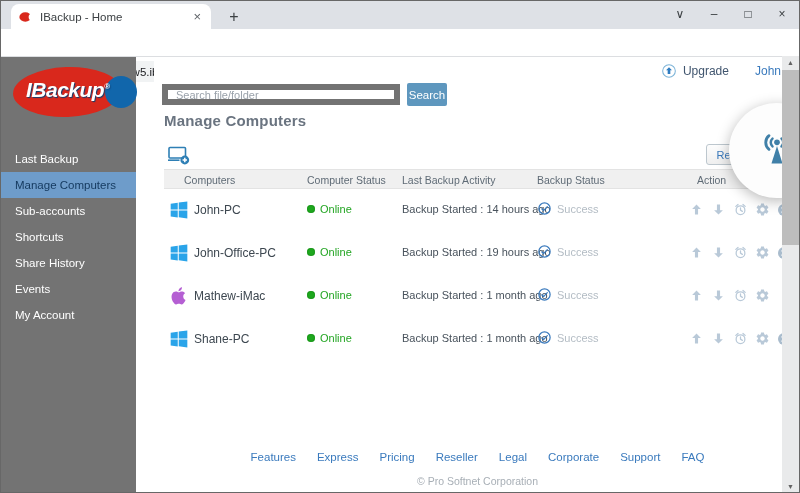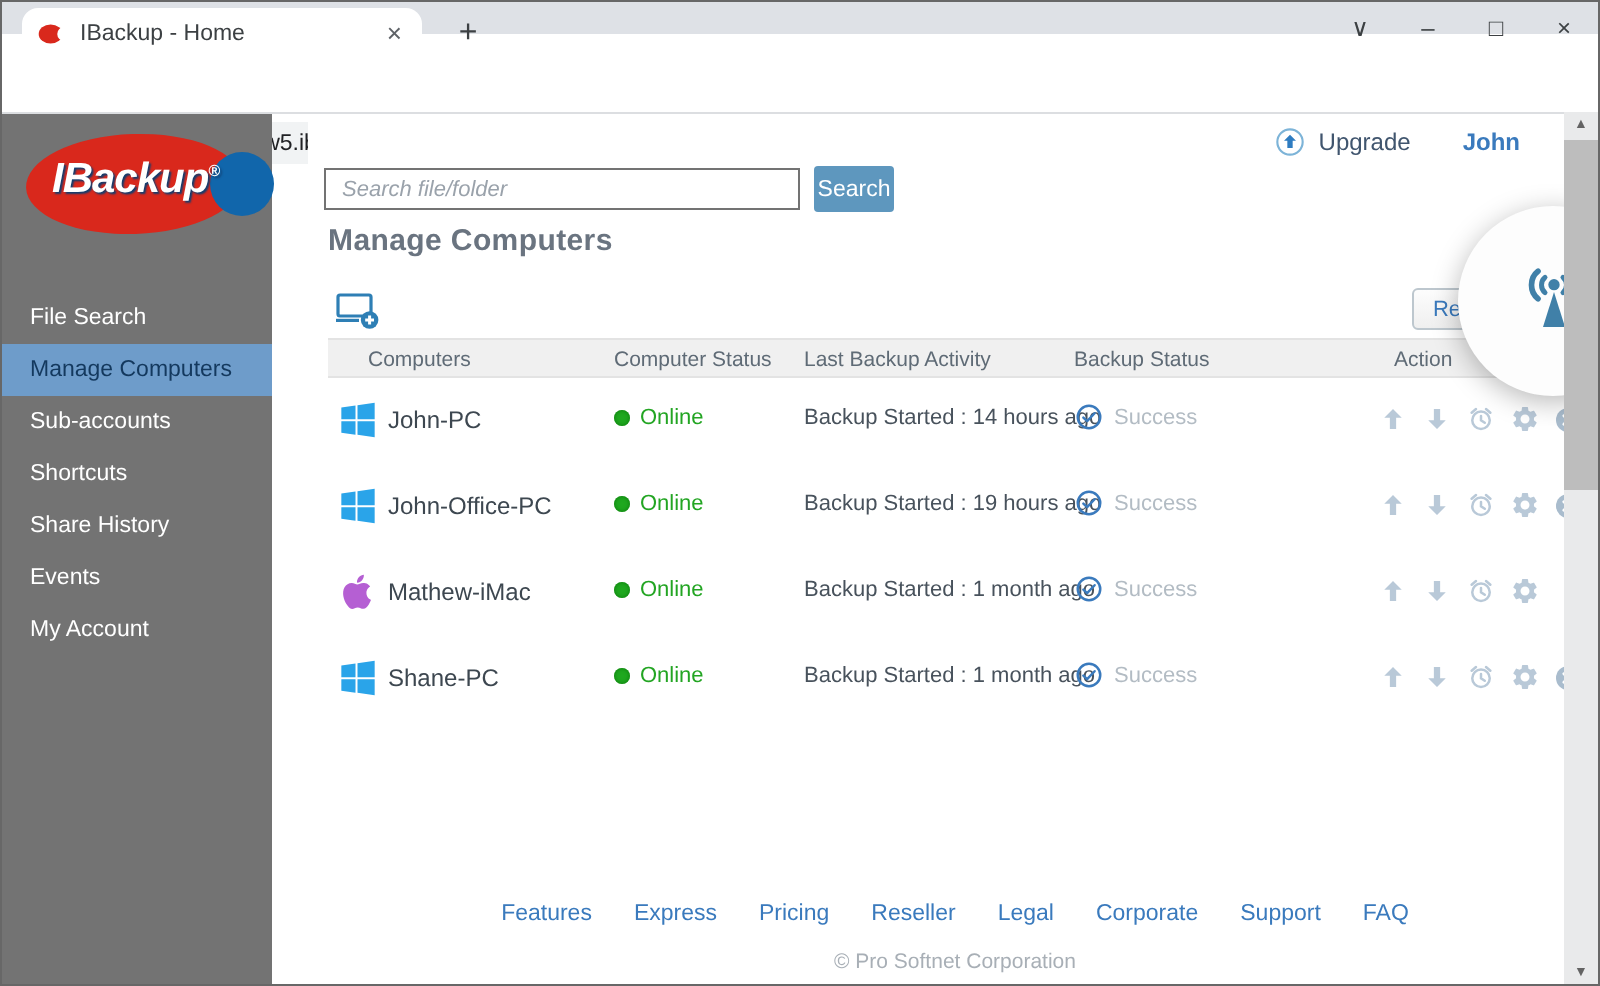--- a/index.html
+++ b/index.html
@@ -1,20 +1,20 @@
 <!DOCTYPE html>
 <html><head>
 <meta charset="utf-8">
 <style>
   * { margin:0; padding:0; box-sizing:border-box; }
   body { font-family:"Liberation Sans", sans-serif; background:#fff; }
   .window { position:relative; width:800px; height:493px; border:1px solid #676767; overflow:hidden; background:#fff; }
 
   
-  .tabstrip { position:absolute; left:0; top:0; width:100%; height:16px; background:#dee1e6; }
+  .tabstrip { position:absolute; left:0; top:0; width:100%; height:28px; background:#dee1e6; }
   .tab { position:absolute; left:10px; top:3px; width:200px; height:25px; background:#fff; border-radius:8px 8px 0 0; display:flex; align-items:center; padding:0 8px; }
   .tab-title { font-size:11.5px; color:#3c4043; flex:1; margin-left:7px; white-space:nowrap; overflow:hidden; }
   .tab-close { font-size:13px; color:#5f6368; cursor:pointer; padding:0 2px; }
   .newtab { position:absolute; left:222px; top:5px; font-size:16px; color:#3c4043; width:22px; height:22px; text-align:center; line-height:22px; }
   .win-controls { position:absolute; right:8px; top:2px; display:flex; gap:16px; align-items:center; height:22px; }
   .win-controls span { font-size:12px; color:#3c4043; width:18px; text-align:center; }
   .toolbar { position:absolute; left:0; top:28px; width:100%; height:28px; background:#fff; border-bottom:1px solid #dcdee1; }
   .nav-ic { position:absolute; top:34px; width:17px; height:17px; }
   .urlbar { position:absolute; left:86px; top:32px; width:552px; height:21px; background:#f1f3f4; border-radius:11px; display:flex; align-items:center; padding:0 10px; }
   .url-text { font-size:11.5px; color:#202124; margin-left:7px; }
@@ -30,25 +30,25 @@
   .logo-reg { font-size:8px; vertical-align:super; font-style:normal; }
   .nav { position:absolute; left:0; top:89px; width:135px; }
   .nav-item { height:26px; line-height:26px; padding-left:14px; color:#fff; font-size:11.5px; cursor:pointer; }
   .nav-item.active { background:#6e9cca; color:#14395e; }
 
   
   .content { position:absolute; left:153px; top:56px; width:647px; height:437px; background:#fff; }
   .account-bar { position:absolute; top:6px; right:8px; display:flex; align-items:center; gap:26px; }
   .upgrade { display:flex; align-items:center; gap:6px; cursor:pointer; }
   .upgrade-label { font-size:12px; color:#40556e; }
-  .user-menu { display:flex; align-items:center; gap:21px; cursor:pointer;font-weight:bold; }
+  .user-menu { display:flex; align-items:center; gap:0; cursor:pointer; }
   .user-name { font-size:12px; color:#3a7abd; }
 
   .search-bar { position:absolute; left:8px; top:26px; display:flex; align-items:center; }
-  .search-input { width:238px; height:21px; border:1px solid #737373; font-size:11px; padding:0 8px; color:#444; outline:none;font-style:italic; }
+  .search-input { width:238px; height:21px; border:6px solid #737373; font-size:11px; padding:0 8px; color:#444; outline:none; }
   .search-input::placeholder { color:#9aa2ab; }
   .search-btn { margin-left:7px; width:40px; height:23px; background:#5e97be; color:#fff; border:none; border-radius:2px; font-size:11.5px; cursor:pointer; }
 
   .page-title { position:absolute; left:10px; top:55px; font-size:15px; font-weight:bold; color:#6a7480; letter-spacing:0.2px; }
 
   .card { position:absolute; left:10px; top:84px; width:625px; }
   .card-toolbar { position:relative; height:28px; }
   .add-computer { position:absolute; left:3px; top:2px; width:24px; height:24px; cursor:pointer; }
   .refresh-btn { position:absolute; right:24px; top:3px; height:21px; padding:0 9px; font-size:11px; color:#3a7abd; background:linear-gradient(#fdfdfd,#efefef); border:1px solid #bdc7ce; border-radius:3px; cursor:pointer; }
   .thead { position:relative; height:20px; background:#f0f0f0; border-top:1px solid #e3e3e3; border-bottom:1px solid #e3e3e3; }
@@ -141,21 +141,21 @@
       </svg>
   </div>
 
   <div class="sidebar">
     <div class="logo">
       <div class="logo-swoosh"></div>
       <div class="logo-bite"></div>
       <div class="logo-text"><span>IBackup</span><span class="logo-reg">®</span></div>
     </div>
     <div class="nav">
-      <div class="nav-item">File Search</div>
+      <div class="nav-item">Last Backup</div>
       <div class="nav-item active">Manage Computers</div>
       <div class="nav-item">Sub-accounts</div>
       <div class="nav-item">Shortcuts</div>
       <div class="nav-item">Share History</div>
       <div class="nav-item">Events</div>
       <div class="nav-item">My Account</div>
     </div>
   </div>
 
   <div class="content">

